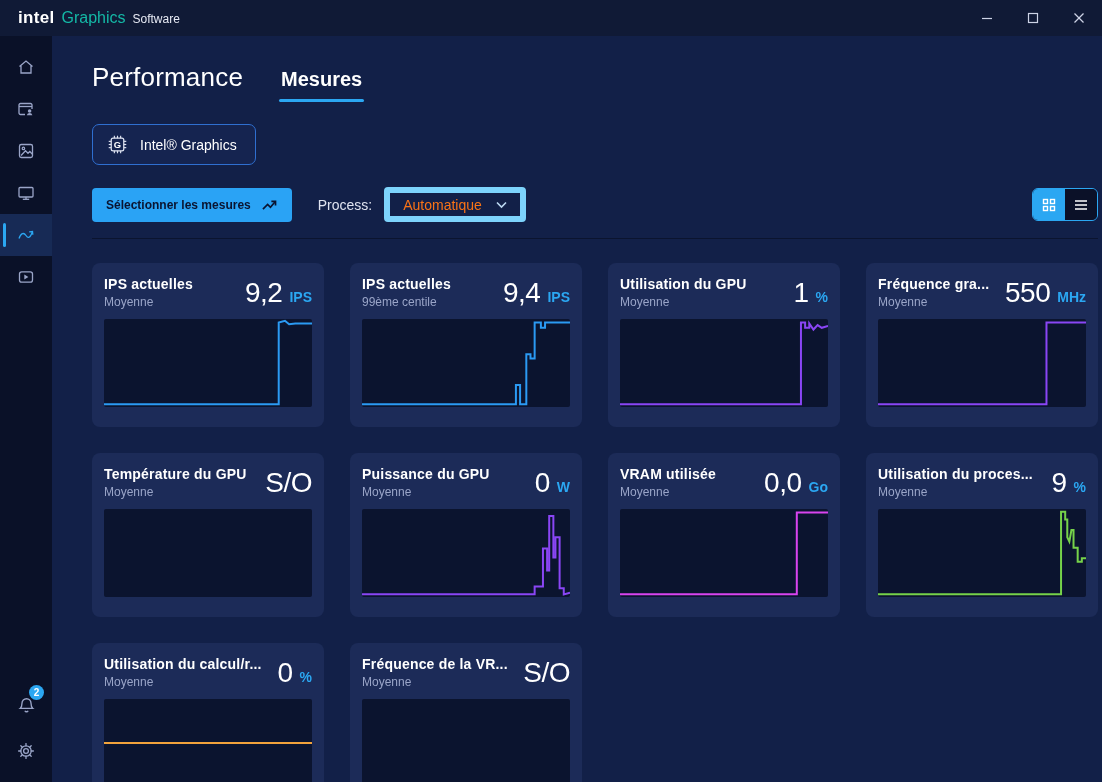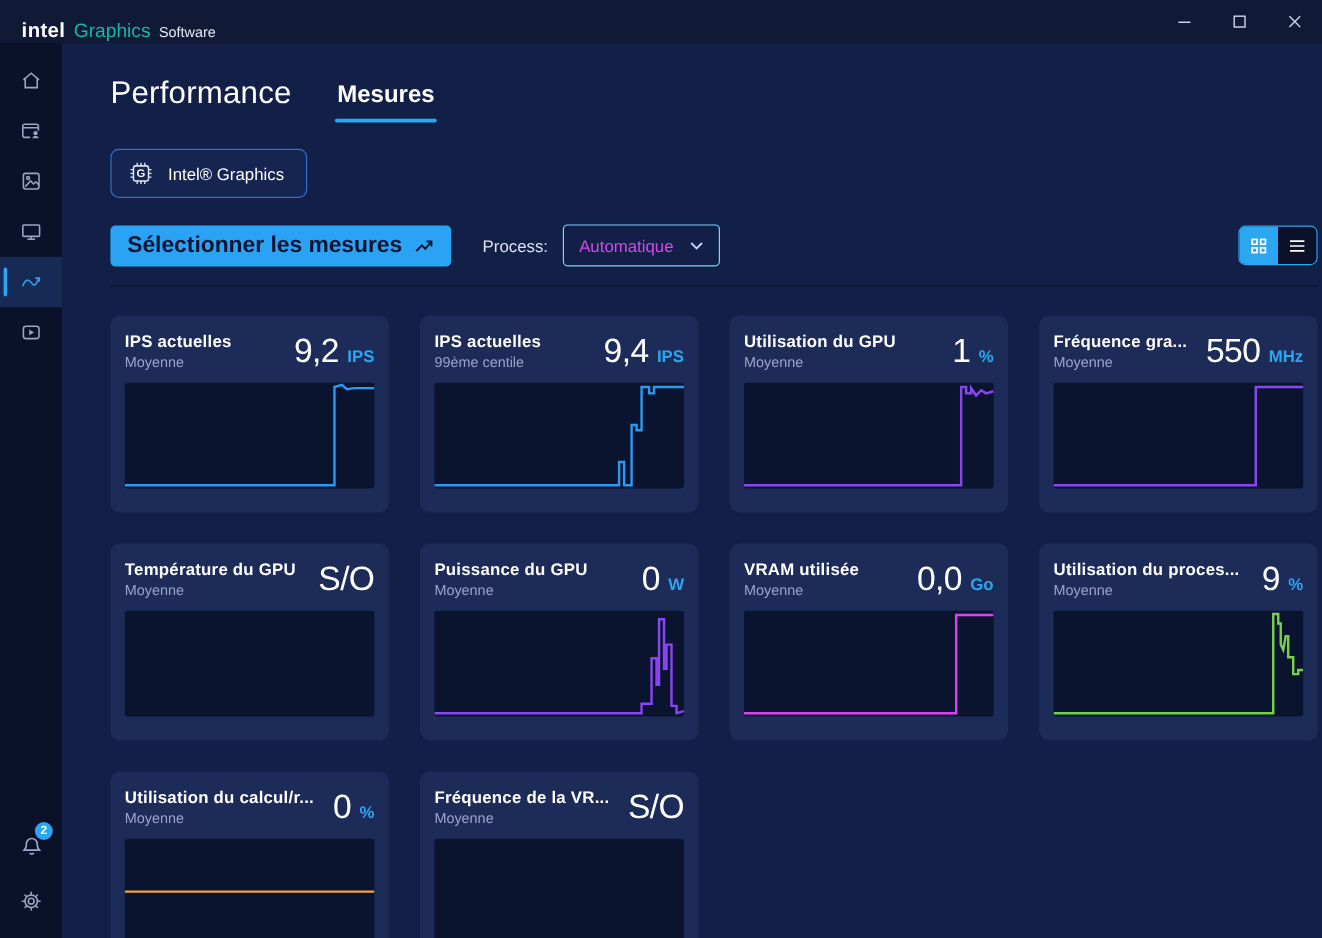--- a/index.html
+++ b/index.html
@@ -1,21 +1,21 @@
 <!DOCTYPE html>
 <html><head>
 <meta charset="utf-8">
 <style>
   * { margin:0; padding:0; box-sizing:border-box; }
   html,body { width:1102px; height:782px; overflow:hidden; background:#122048;
     font-family:"Liberation Sans", sans-serif; }
   .window { width:1102px; height:782px; display:flex; flex-direction:column; }
 
   
-  .titlebar { height:36px; background:#101a36; display:flex; align-items:flex-end;
+  .titlebar { height:36px; background:#101a36; display:flex; align-items:center;
     padding-left:18px; flex:0 0 auto;gap:47px; }
   .brand { display:flex; align-items:baseline; gap:7px; }
   .brand .intel { color:#ffffff; font-size:17px; font-weight:700; letter-spacing:.3px; }
   .brand .graphics { color:#14b8a6; font-size:16px; font-weight:500; }
   .brand .software { color:#e7eaf4; font-size:12px; font-weight:400; }
   .win-controls { margin-left:auto; display:flex; }
   .win-btn { width:46px; height:36px; display:flex; align-items:center; justify-content:center; cursor:default; }
   .win-btn svg { stroke:#cdd3e6; }
 
   
@@ -50,26 +50,26 @@
   
   .gpu-btn { margin-top:22px; display:inline-flex; align-items:center; gap:11px; height:41px;
     padding:0 18px 0 13px; background:#152450; border:1px solid #2f6fd0; border-radius:7px;
     color:#ffffff; font-size:14px; font-weight:500; cursor:default; }
   .gpu-btn svg { stroke:#dfe4f2; fill:none; stroke-width:1.2; }
 
   
   .toolbar { display:flex; align-items:center; margin-top:22px; padding-bottom:16px;
     border-bottom:1px solid #0b142f; }
   .select-btn { display:flex; align-items:center; gap:10px; height:34px; padding:0 14px;
-    background:#2aa3f5; border:none; border-radius:4px; color:#0a1430; font-size:19px; font-weight:600;
+    background:#2aa3f5; border:none; border-radius:4px; color:#0a1430; font-size:12px; font-weight:600;
     cursor:default; }
   .select-btn svg { stroke:#0a1430; fill:none; stroke-width:1.8; }
   .process-label { margin-left:26px; color:#dfe3f0; font-size:14px; }
   .dropdown { margin-left:12px; display:flex; align-items:center; gap:14px; height:35px; padding:0 13px;
-    border:1px solid #7dd3fc; border-radius:4px; color:#d946ef; font-size:14px; font-weight:500;
+    border:6px solid #7dd3fc; border-radius:4px; color:#f97316; font-size:14px; font-weight:500;
     background:transparent; cursor:default; }
   .dropdown svg { stroke:#bcd8f2; fill:none; stroke-width:1.6; }
   .view-toggle { margin-left:auto; display:flex; border:1px solid #2ba7f2; border-radius:6px; overflow:hidden; }
   .vt-seg { width:32px; height:31px; display:flex; align-items:center; justify-content:center; cursor:default; }
   .vt-grid { background:#2ba7f2; }
   .vt-list { background:#0b1128; }
 
   
   .grid { margin-top:24px; display:grid; grid-template-columns:repeat(4,232px); gap:26px; }
   .card { width:232px; height:164px; background:#1c2b58; border-radius:8px; padding:13px 12px 12px 12px; }

